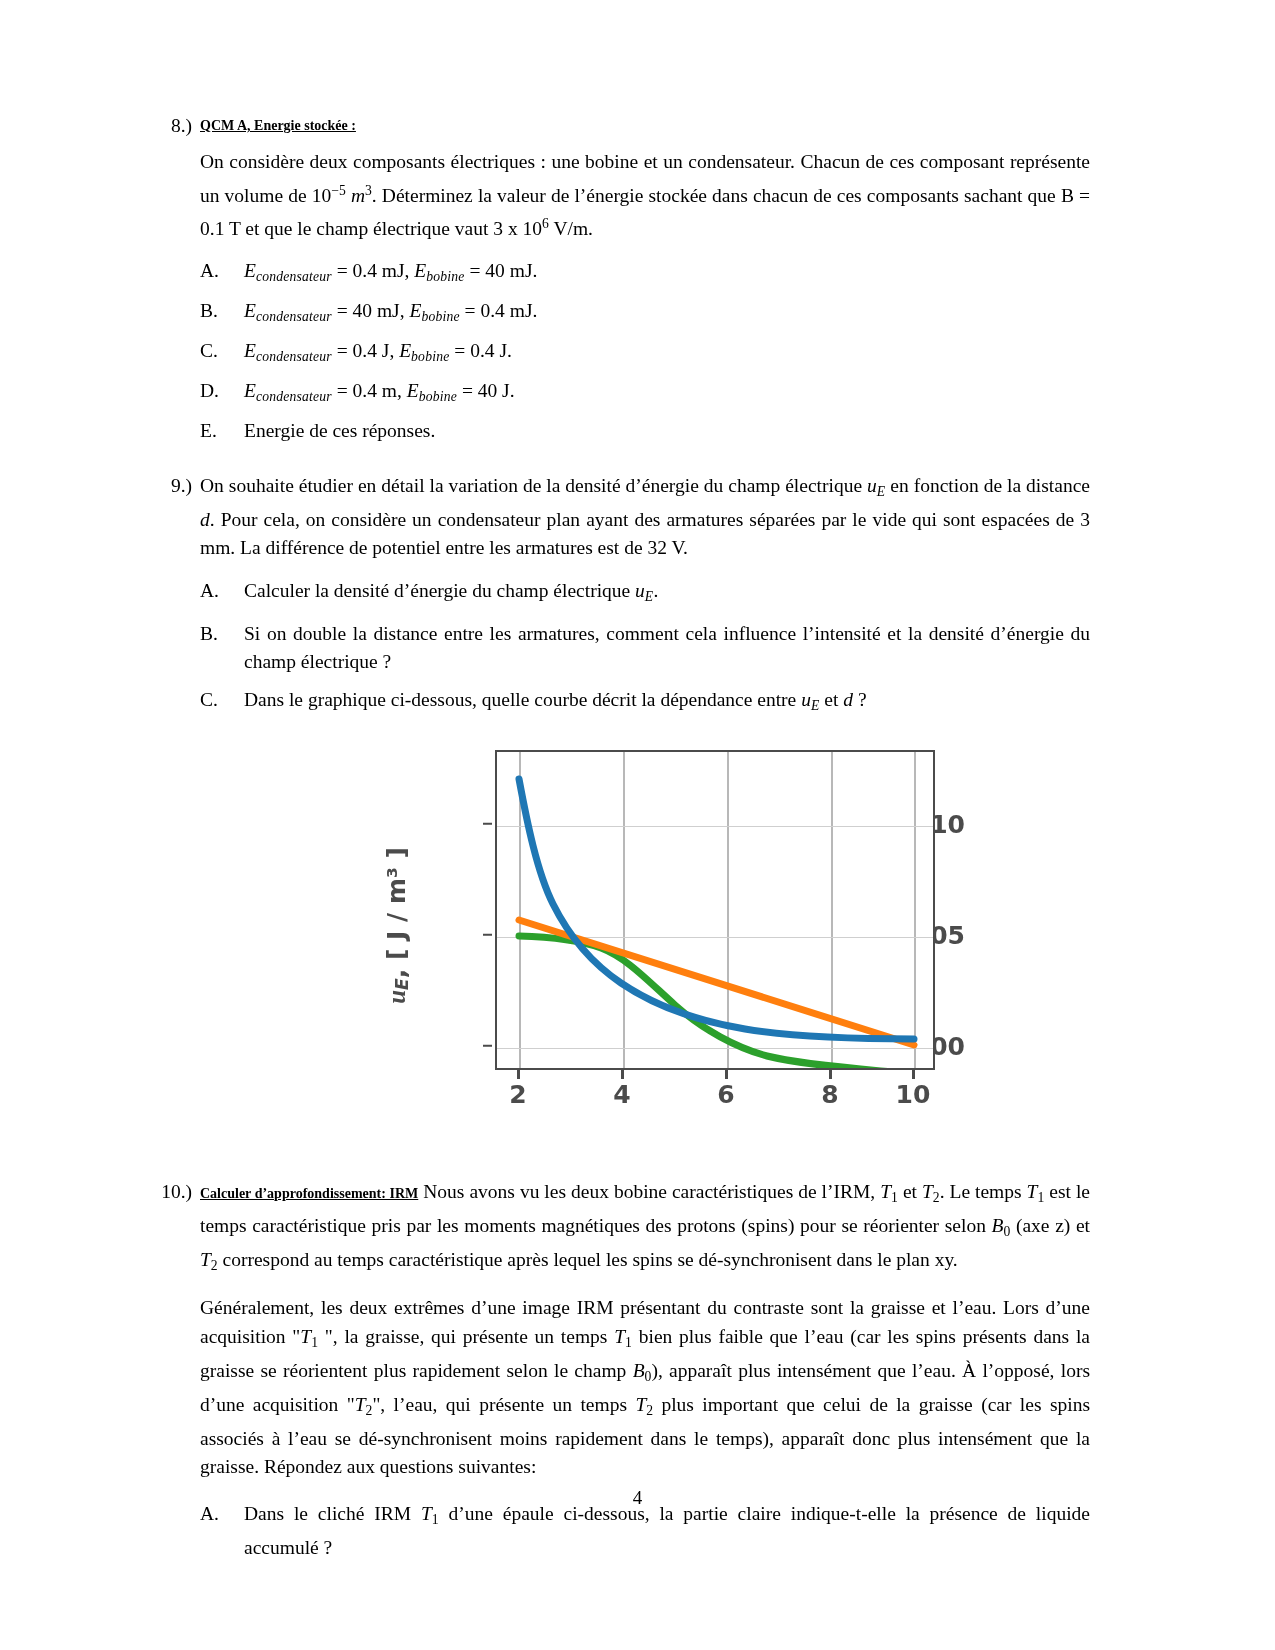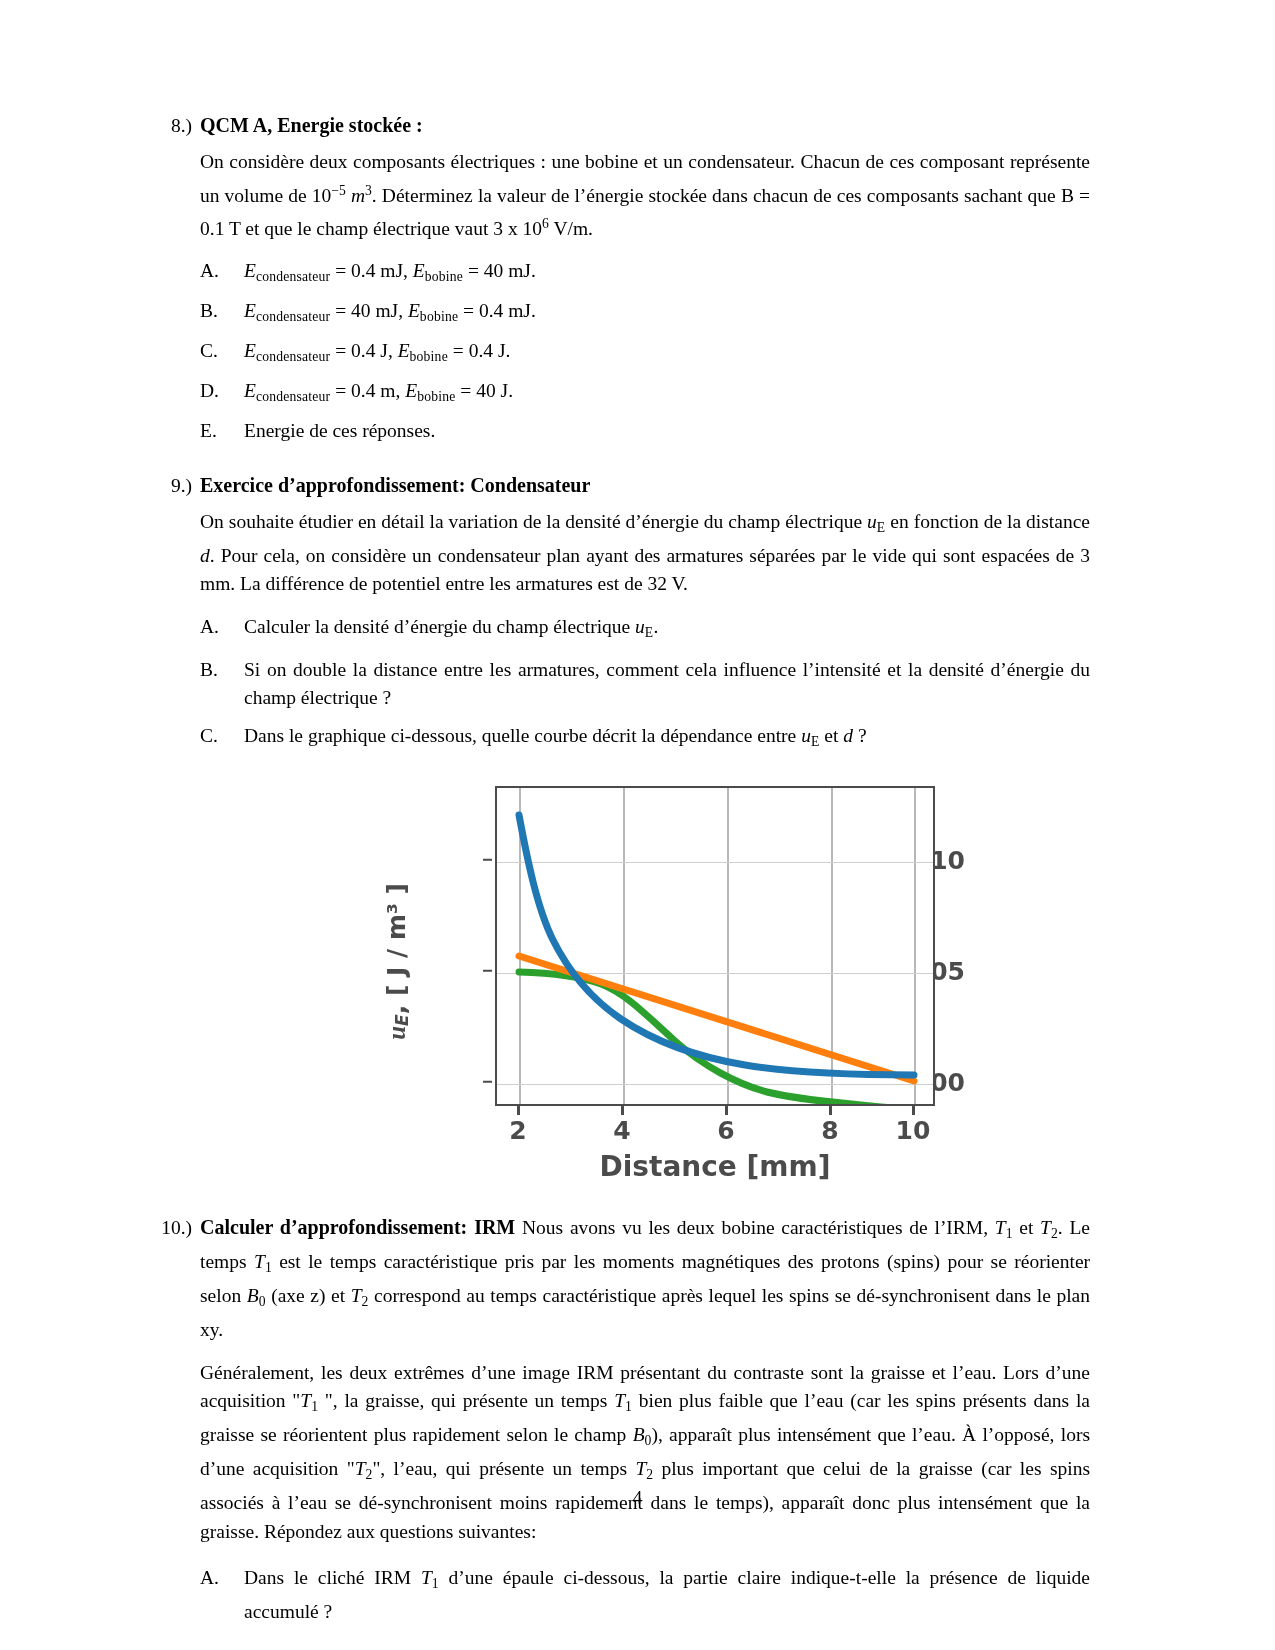--- a/index.html
+++ b/index.html
@@ -38,22 +38,23 @@
     width: 44px;
     text-align: right;
     font-size: 19.5px;
     line-height: 27px;
   }
   .problem .qbody {
     margin-left: 52px;
   }
   .qtitle {
     font-weight: bold;
-    font-size: 20px;
+    font-size: 14px;
     line-height: 27px;
+    text-decoration: underline;
   }
 
   p.para {
     margin: 9px 0 0 0;
     font-size: 19.5px;
     line-height: 28.5px;
     text-align: justify;
     text-justify: inter-word;
     hyphens: none;
   }
@@ -80,20 +81,21 @@
     width: 30px;
     text-align: left;
   }
   ol.alist.choices > li { margin-bottom: 6px; }
 
   
   .mi { font-style: italic; font-family: "Liberation Serif", serif; }
   sub.msub {
     font-size: 0.70em;
     vertical-align: -0.26em;
+    font-style: italic;
     letter-spacing: 0.2px;
   }
   sub.msub-up {
     font-size: 0.70em;
     vertical-align: -0.26em;
     font-style: normal;
   }
   sup.msup {
     font-size: 0.70em;
     vertical-align: 0.50em;
@@ -248,21 +250,20 @@
           <span class="alabel">E.</span>
           <span>Energie de ces réponses.</span>
         </li>
       </ol>
     </div>
   </div>
 
   <div class="problem" style="margin-top:26px;">
     <div class="qnum">9.)</div>
     <div class="qbody">
-      <div class="qtitle">Exercice d’approfondissement: Condensateur</div>
 
       <p class="para"><span>On souhaite étudier en détail la variation de la densité d’énergie du champ électrique</span>
         <span class="nb"><span class="mi">u</span><sub class="msub">E</sub></span>
         <span>en fonction de la distance</span>
         <span class="mi">d</span><span>. Pour cela, on considère un condensateur plan ayant des armatures séparées par le vide qui sont espacées de 3 mm. La différence de potentiel entre les armatures est de 32 V.</span></p>
 
       <ol class="alist">
         <li>
           <span class="alabel">A.</span>
           <span>Calculer la densité d’énergie du champ électrique</span>
@@ -323,21 +324,20 @@
           <div class="xtick-mark" style="left:400px; top:338px;"></div>
           <div class="xtick-mark" style="left:504px; top:338px;"></div>
           <div class="xtick-mark" style="left:587px; top:338px;"></div>
 
           <div class="xtick-label" style="left:193px; top:348px;">2</div>
           <div class="xtick-label" style="left:297px; top:348px;">4</div>
           <div class="xtick-label" style="left:401px; top:348px;">6</div>
           <div class="xtick-label" style="left:505px; top:348px;">8</div>
           <div class="xtick-label" style="left:588px; top:348px;">10</div>
 
-          <div class="xaxis-title">Distance [mm]</div>
         </div>
       </div>
     </div>
   </div>
 
   <div class="problem" style="margin-top:26px;">
     <div class="qnum">10.)</div>
     <div class="qbody">
       <p class="para tight"><span class="qtitle">Calculer d’approfondissement: IRM</span>
         <span>Nous avons vu les deux bobine caractéristiques de l’IRM,</span>

